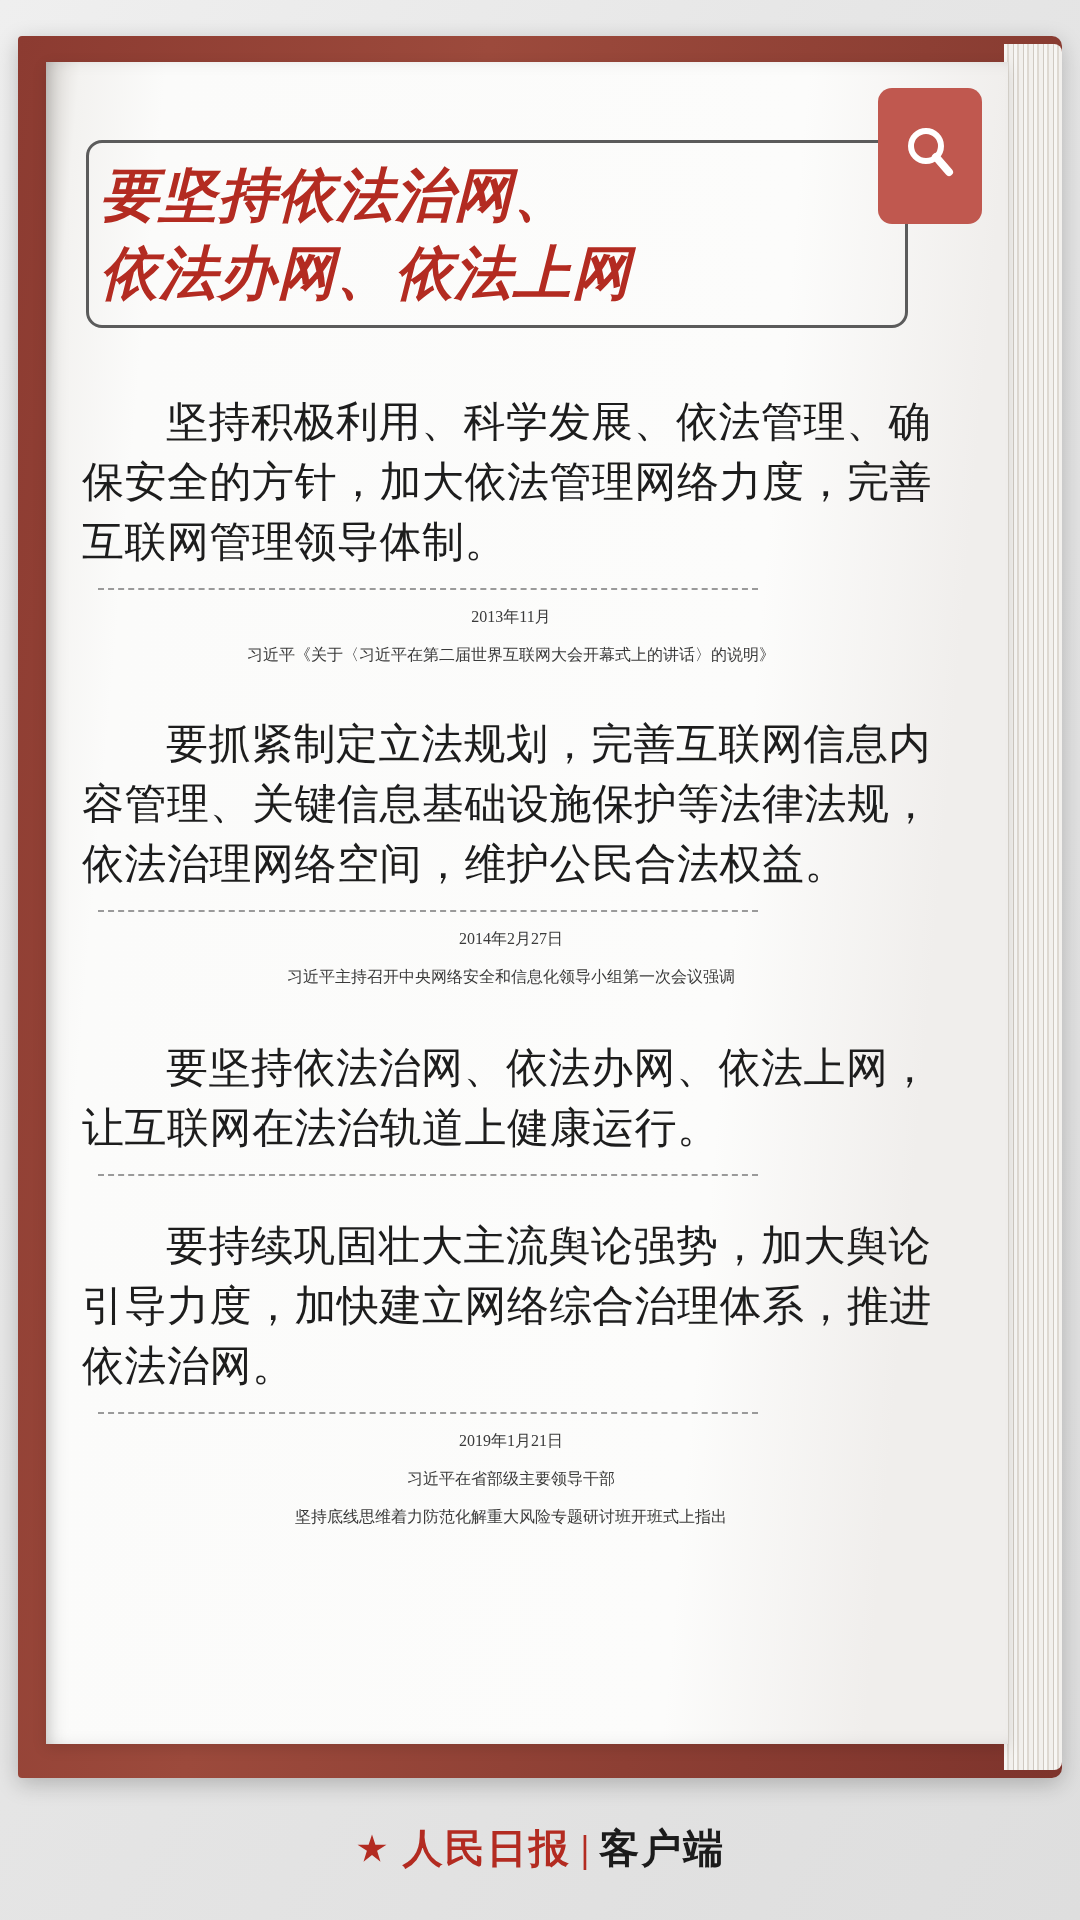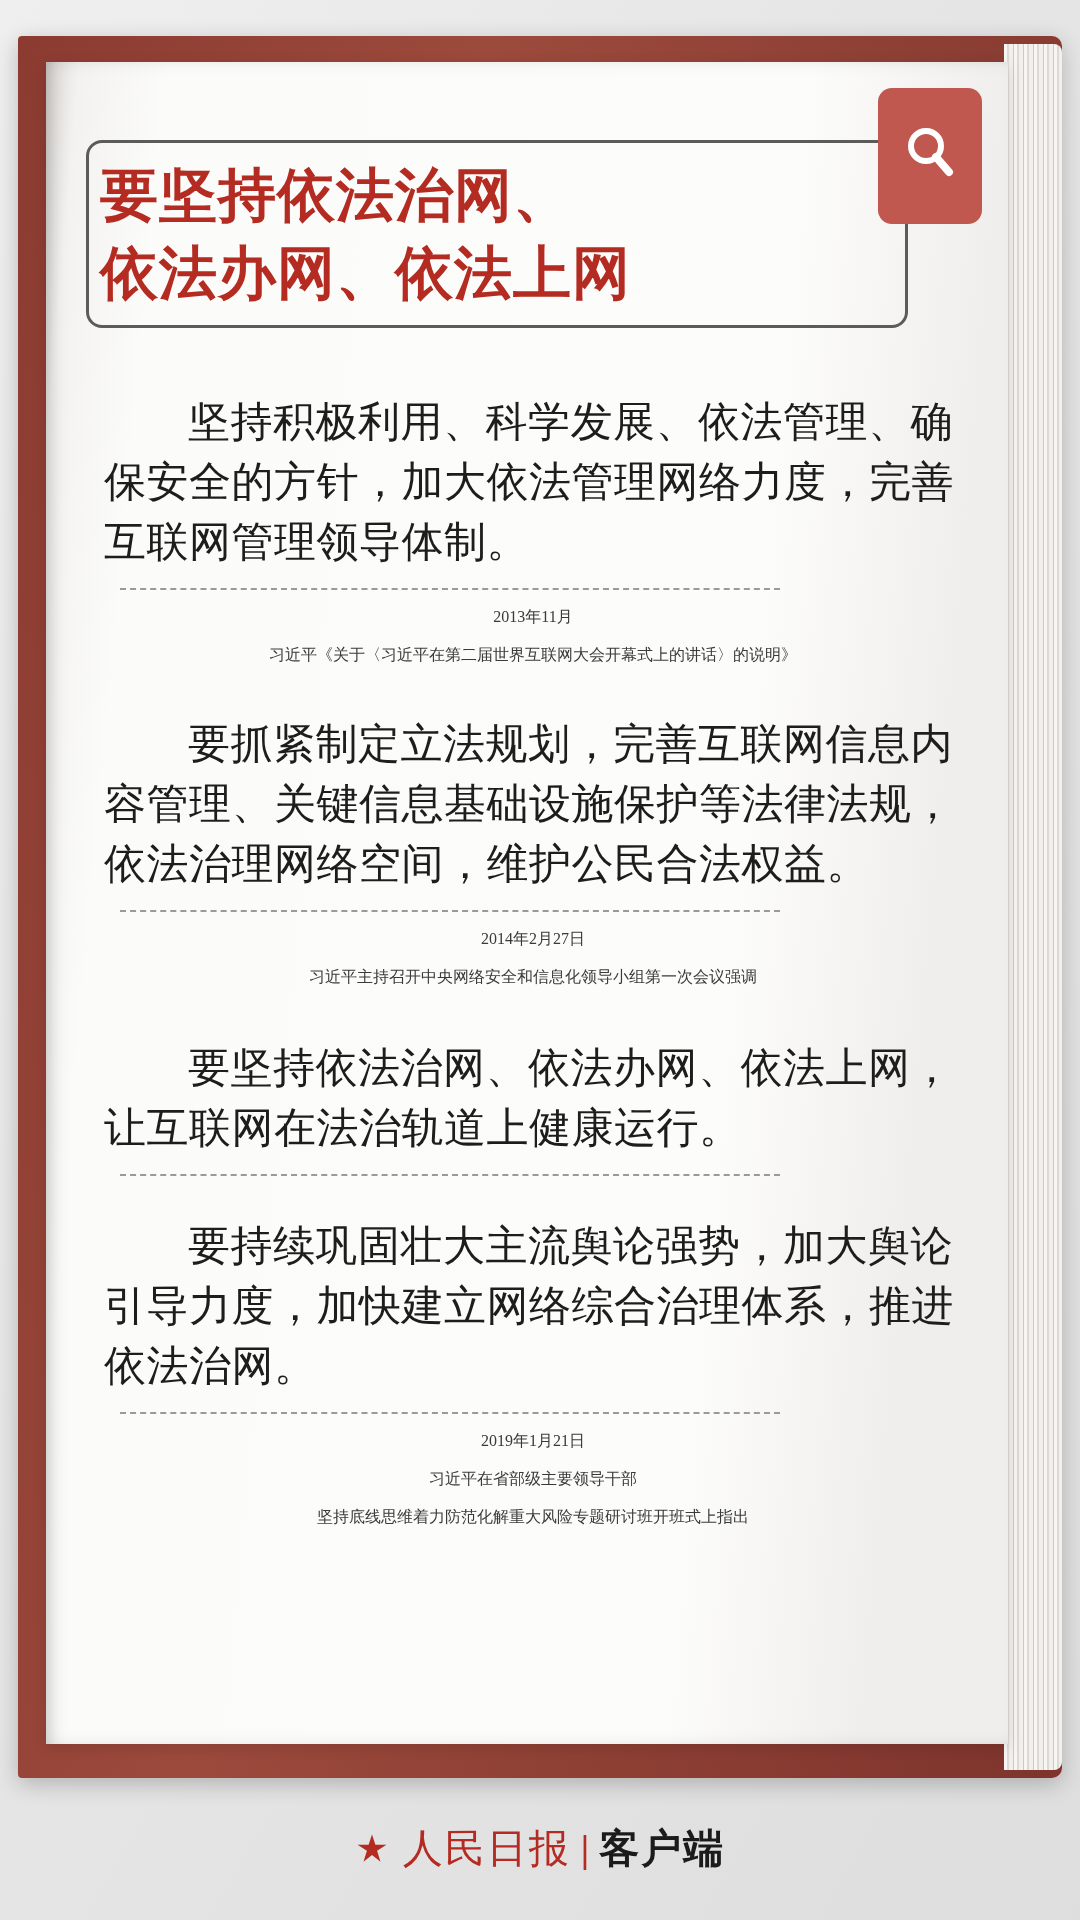--- a/index.html
+++ b/index.html
@@ -85,36 +85,37 @@
     color: #b32b21;
     font-family: "Liberation Sans", "DejaVu Sans", sans-serif;
     font-weight: bold;
     font-size: 58px;
     line-height: 78px;
     letter-spacing: 1px;
   }
   .headline-text .line {
     display: block;
     white-space: nowrap;
+    font-style: italic;
   }
   .search-chip {
     position: absolute;
     right: 26px;
     top: 26px;
     width: 104px;
     height: 136px;
     background: #c0584f;
     border-radius: 14px;
   }
   .search-chip svg { display: block; margin: 34px auto 0; }
 
   
   .quotes {
     position: absolute;
-    left: 58px;
+    left: 36px;
     top: 330px;
     width: 866px;
   }
   .quote {
     margin-bottom: 22px;
   }
   .quote-body {
     color: #1d1d1d;
     font-size: 42px;
     line-height: 60px;
@@ -153,21 +154,21 @@
     text-align: center;
   }
   .footer-inner {
     display: inline-flex;
     align-items: center;
     gap: 10px;
   }
   .footer-mark {
     color: #b32b21;
     font-family: "Liberation Serif", "DejaVu Serif", serif;
-    font-weight: normal;
+    font-weight: bold;
     font-size: 40px;
     letter-spacing: 2px;
   }
   .footer-bar {
     color: #b32b21;
     font-size: 38px;
     font-weight: bold;
   }
   .footer-app {
     color: #1b1b1b;

